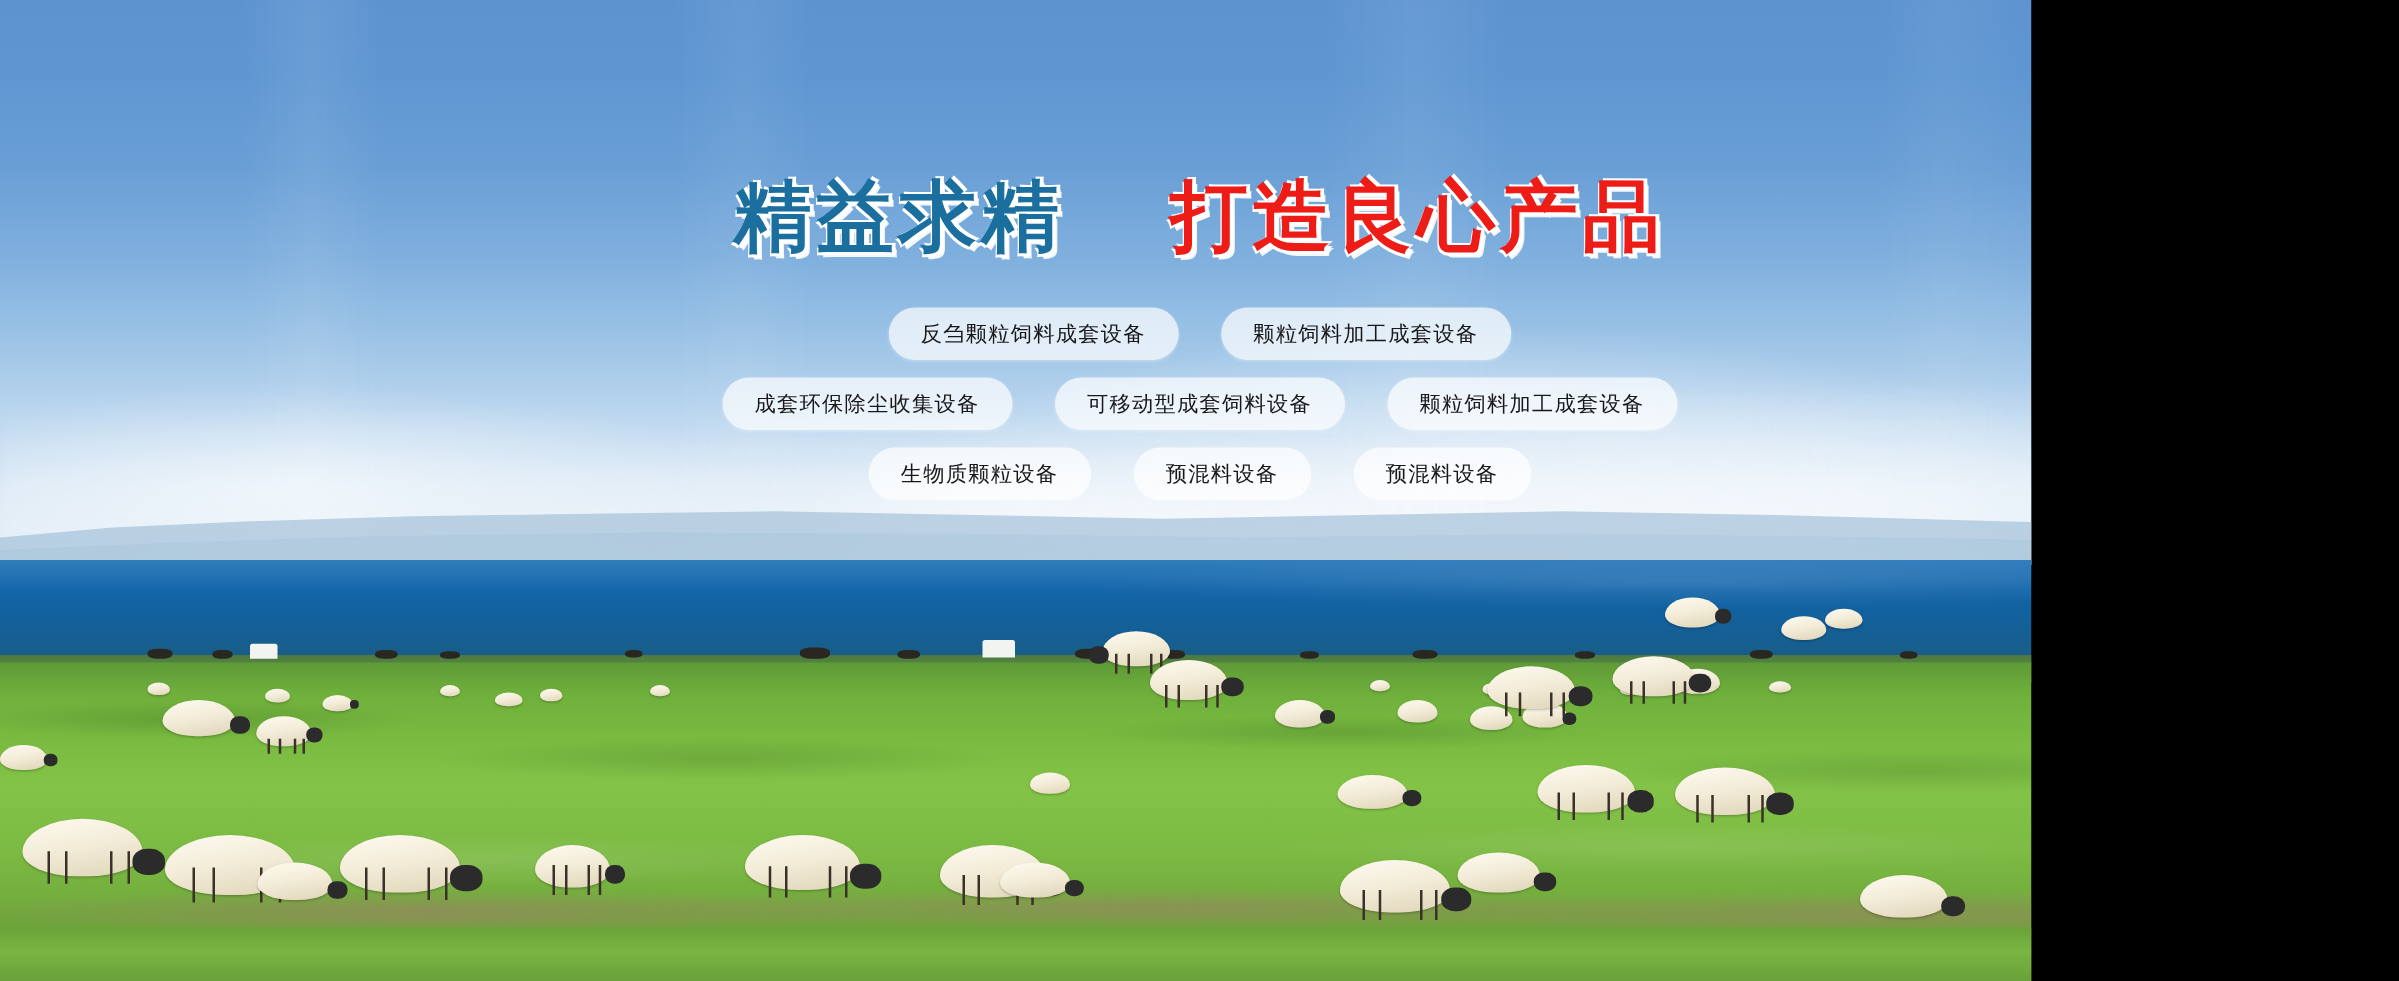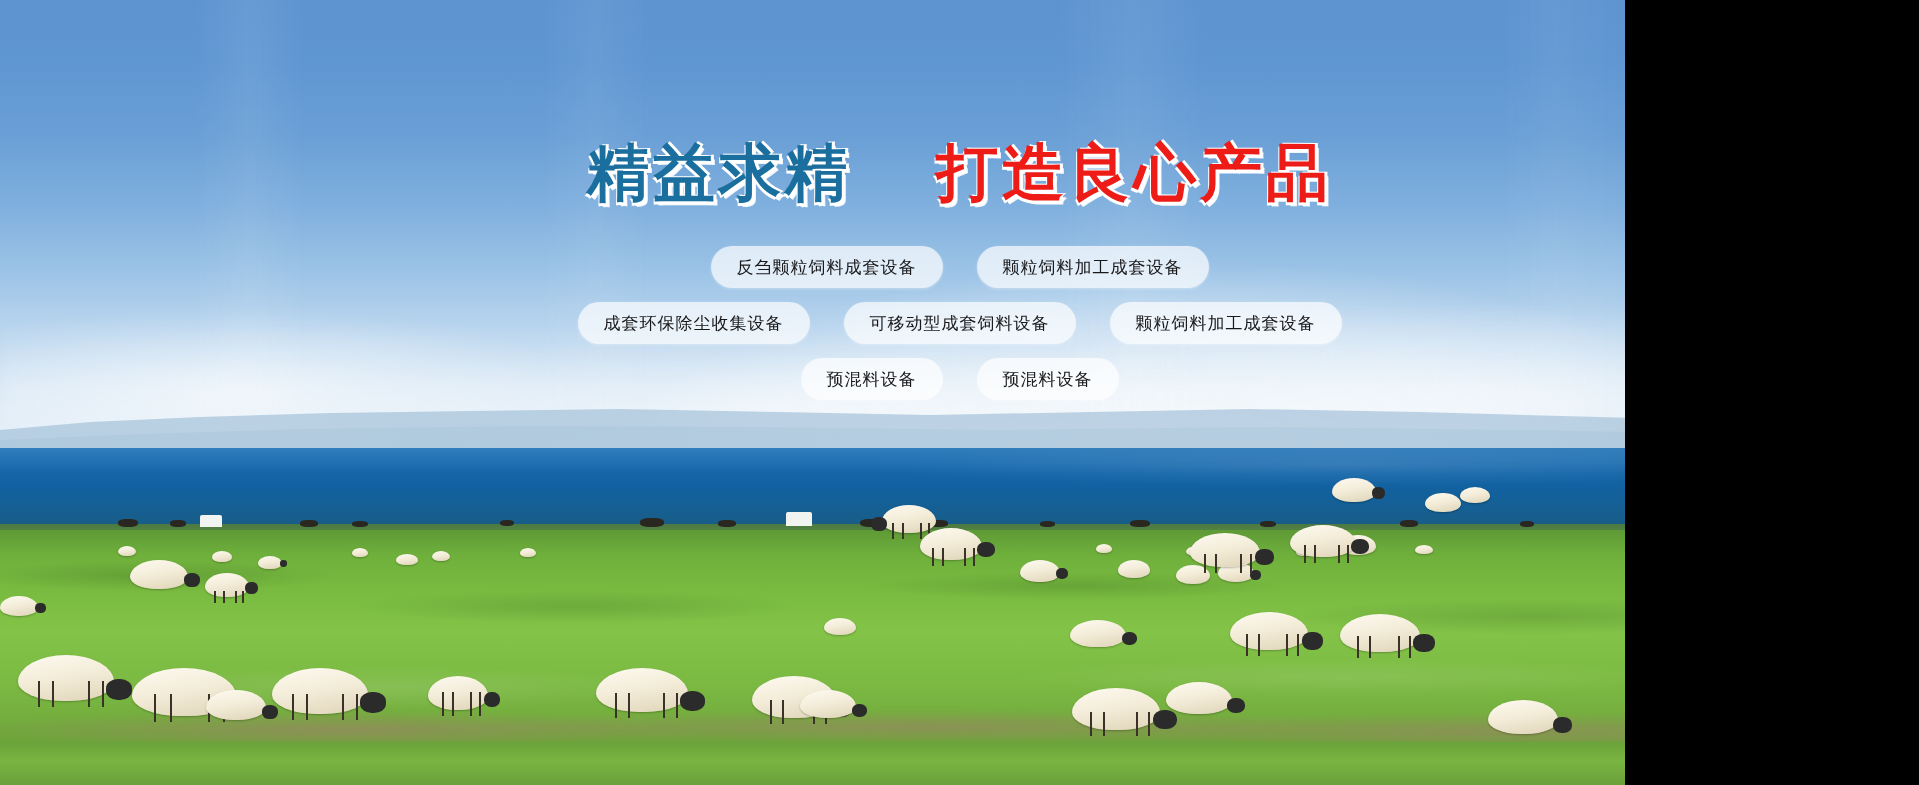--- a/index.html
+++ b/index.html
@@ -508,20 +508,21 @@
       <div class="pill">颗粒饲料加工成套设备</div>
     </div>
 
     <div class="pill-row">
       <div class="pill">成套环保除尘收集设备</div>
       <div class="pill">可移动型成套饲料设备</div>
       <div class="pill">颗粒饲料加工成套设备</div>
     </div>
 
     <div class="pill-row">
+      <div class="pill">生物质颗粒设备</div>
       <div class="pill">预混料设备</div>
       <div class="pill">预混料设备</div>
     </div>
 
   </div>
 
 
 </div>
 
 </body></html>

